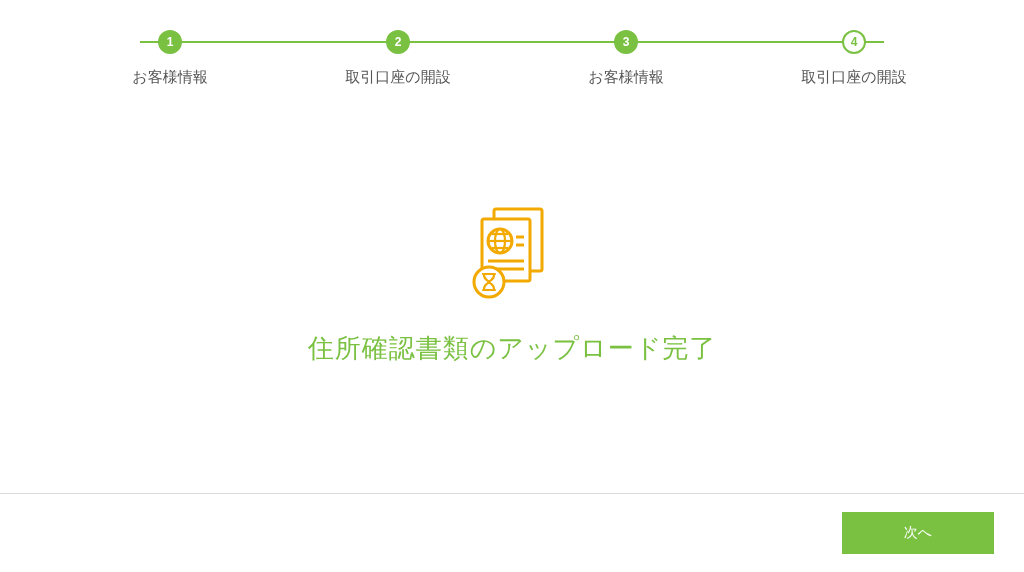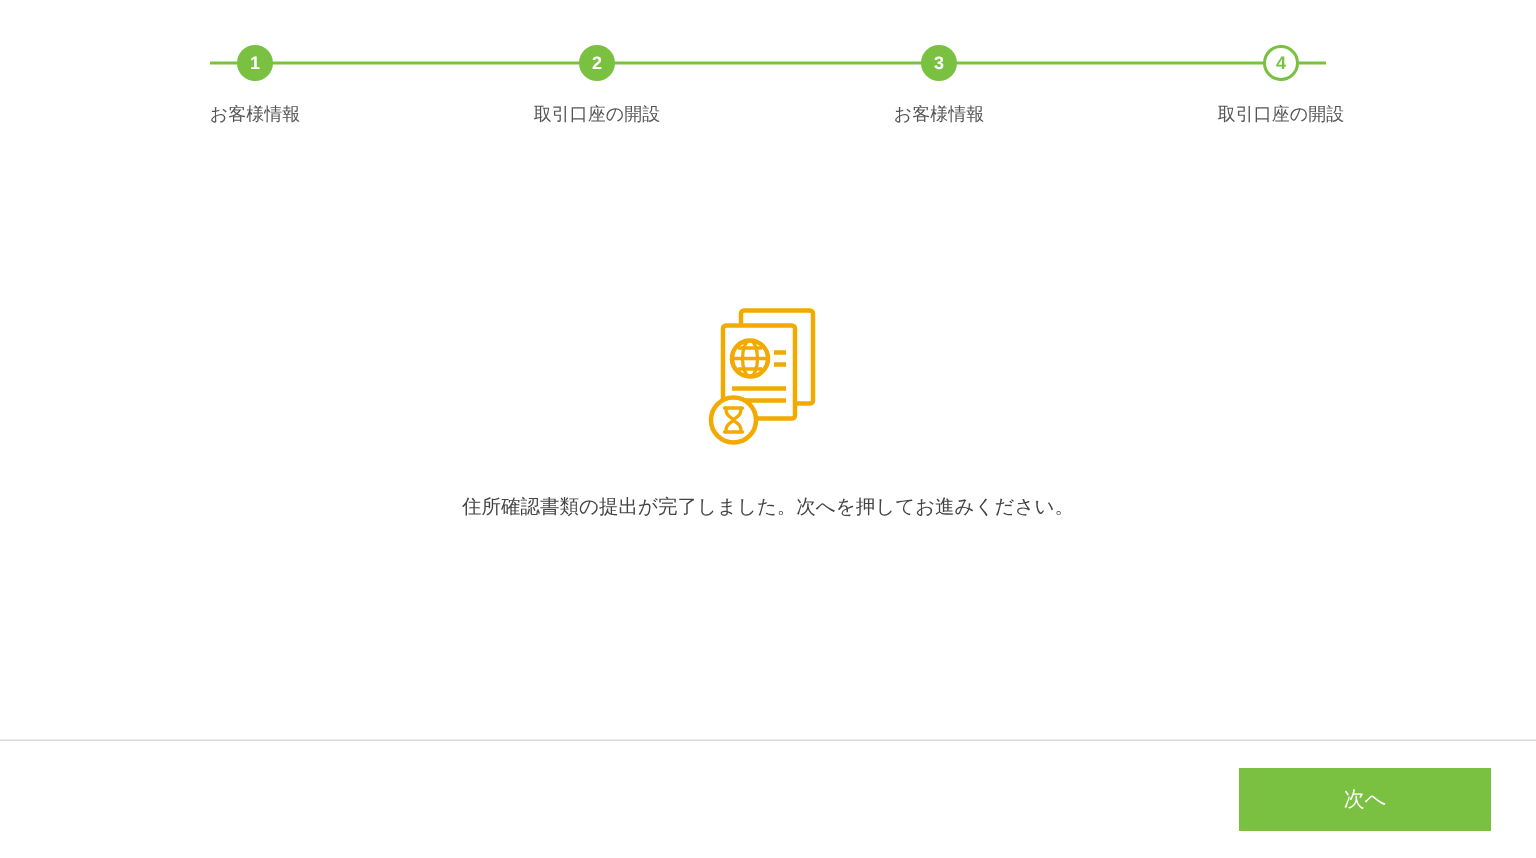--- a/index.html
+++ b/index.html
@@ -51,21 +51,21 @@
     margin-bottom: 14px;
   }
   .step-circle.outline {
     background: #ffffff;
     color: #7ac142;
     border: 2px solid #7ac142;
     width: 24px;
     height: 24px;
   }
   .step-label {
-    font-size: 12px;
+    font-size: 15px;
     color: #555;
     text-align: right;
     white-space: nowrap;
   }
 
   
   .main {
     display: flex;
     flex-direction: column;
     align-items: center;
@@ -99,21 +99,21 @@
     display: flex;
     justify-content: flex-end;
     background: #ffffff;
   }
   .next-btn {
     background: #7ac142;
     color: #ffffff;
     border: none;
     font-size: 14px;
     padding: 12px 0;
-    width: 168px;
+    width: 152px;
     text-align: center;
     cursor: pointer;
   }
 </style>
 </head>
 <body>
 
 <div class="stepper">
   <div class="stepper-line"></div>
 
@@ -155,18 +155,18 @@
       <line x1="48" y1="30" x2="56" y2="30" stroke="#f2a900" stroke-width="3"></line>
       <line x1="48" y1="38" x2="56" y2="38" stroke="#f2a900" stroke-width="3"></line>
 
       <line x1="20" y1="54" x2="56" y2="54" stroke="#f2a900" stroke-width="3"></line>
       <line x1="20" y1="62" x2="56" y2="62" stroke="#f2a900" stroke-width="3"></line>
 
       <circle cx="21" cy="75" r="15" fill="#ffffff" stroke="#f2a900" stroke-width="3"></circle>
       <path d="M15 67 h12 M15 83 h12 M16 68 c0 5 4 5 5 7 c1 -2 5 -2 5 -7 M16 82 c0 -5 4 -5 5 -7 c1 2 5 2 5 7" fill="none" stroke="#f2a900" stroke-width="2.2" stroke-linecap="round" stroke-linejoin="round"></path>
     </svg>
   </div>
-  <p class="subtext">住所確認書類の提出が完了しました。次へを押してお進みください。</p>
+  <h1 class="headline">住所確認書類のアップロード完了</h1>
 </div>
 
 <div class="footer">
   <button class="next-btn">次へ</button>
 </div>
 
 </body></html>

